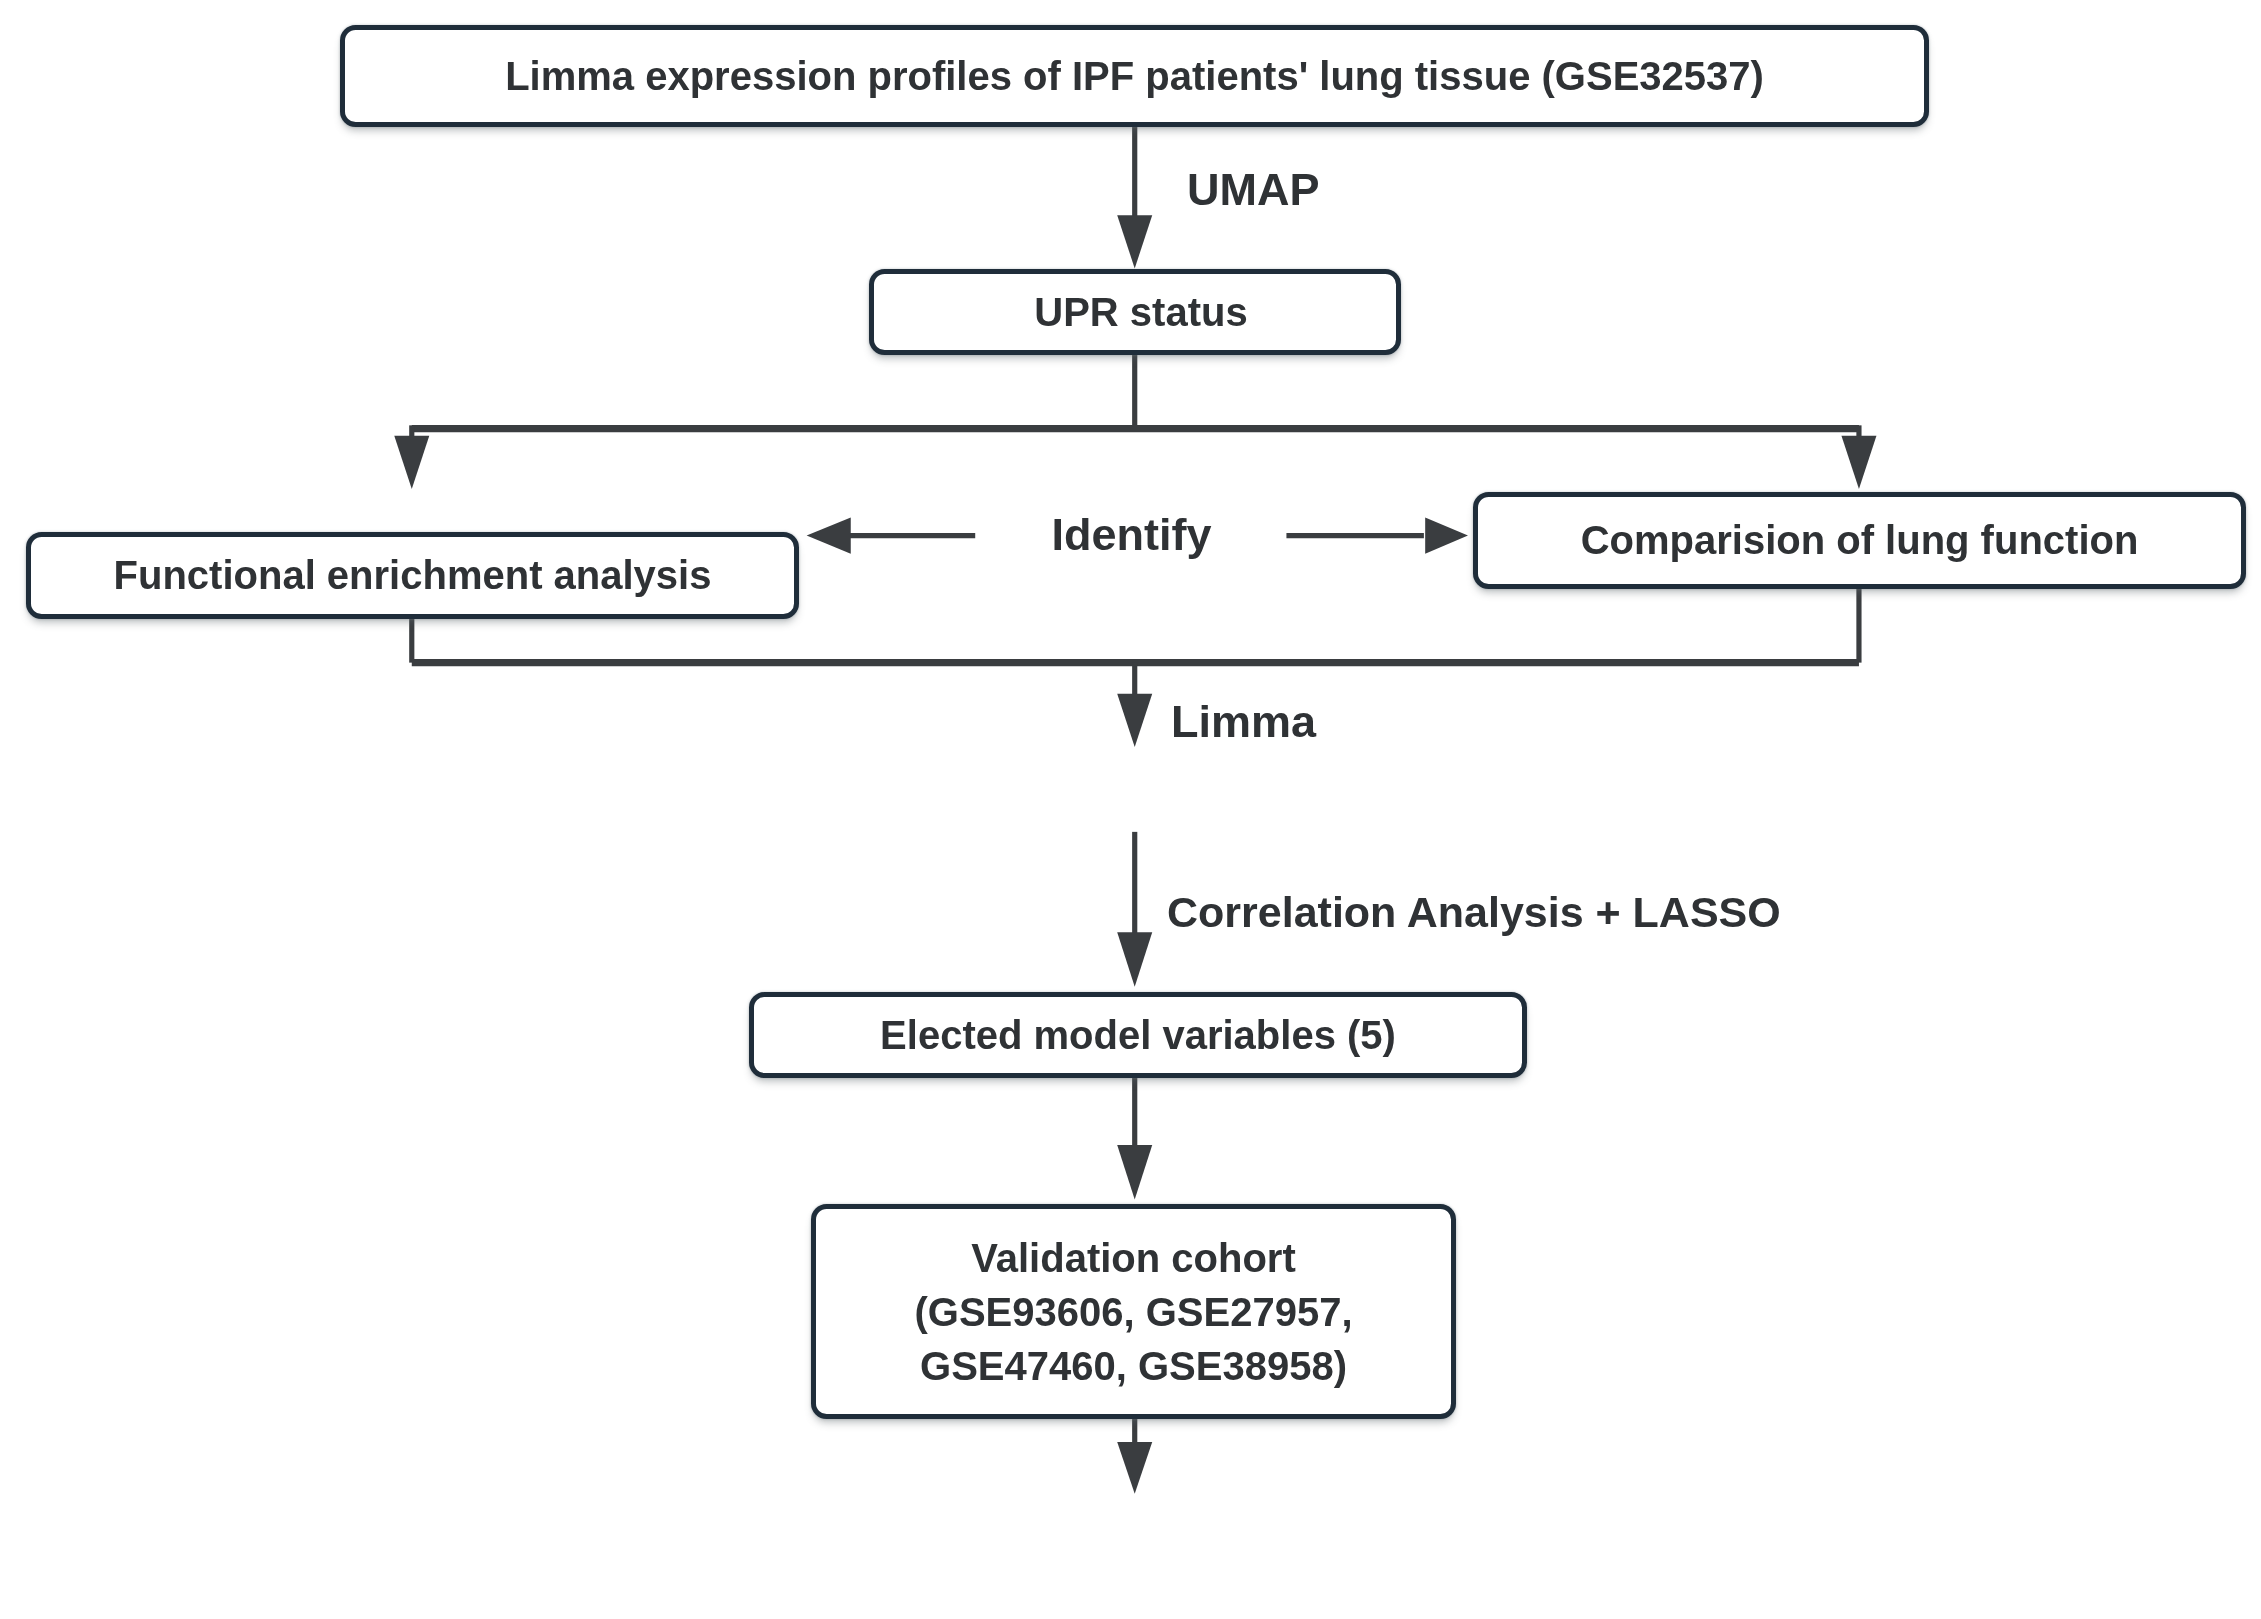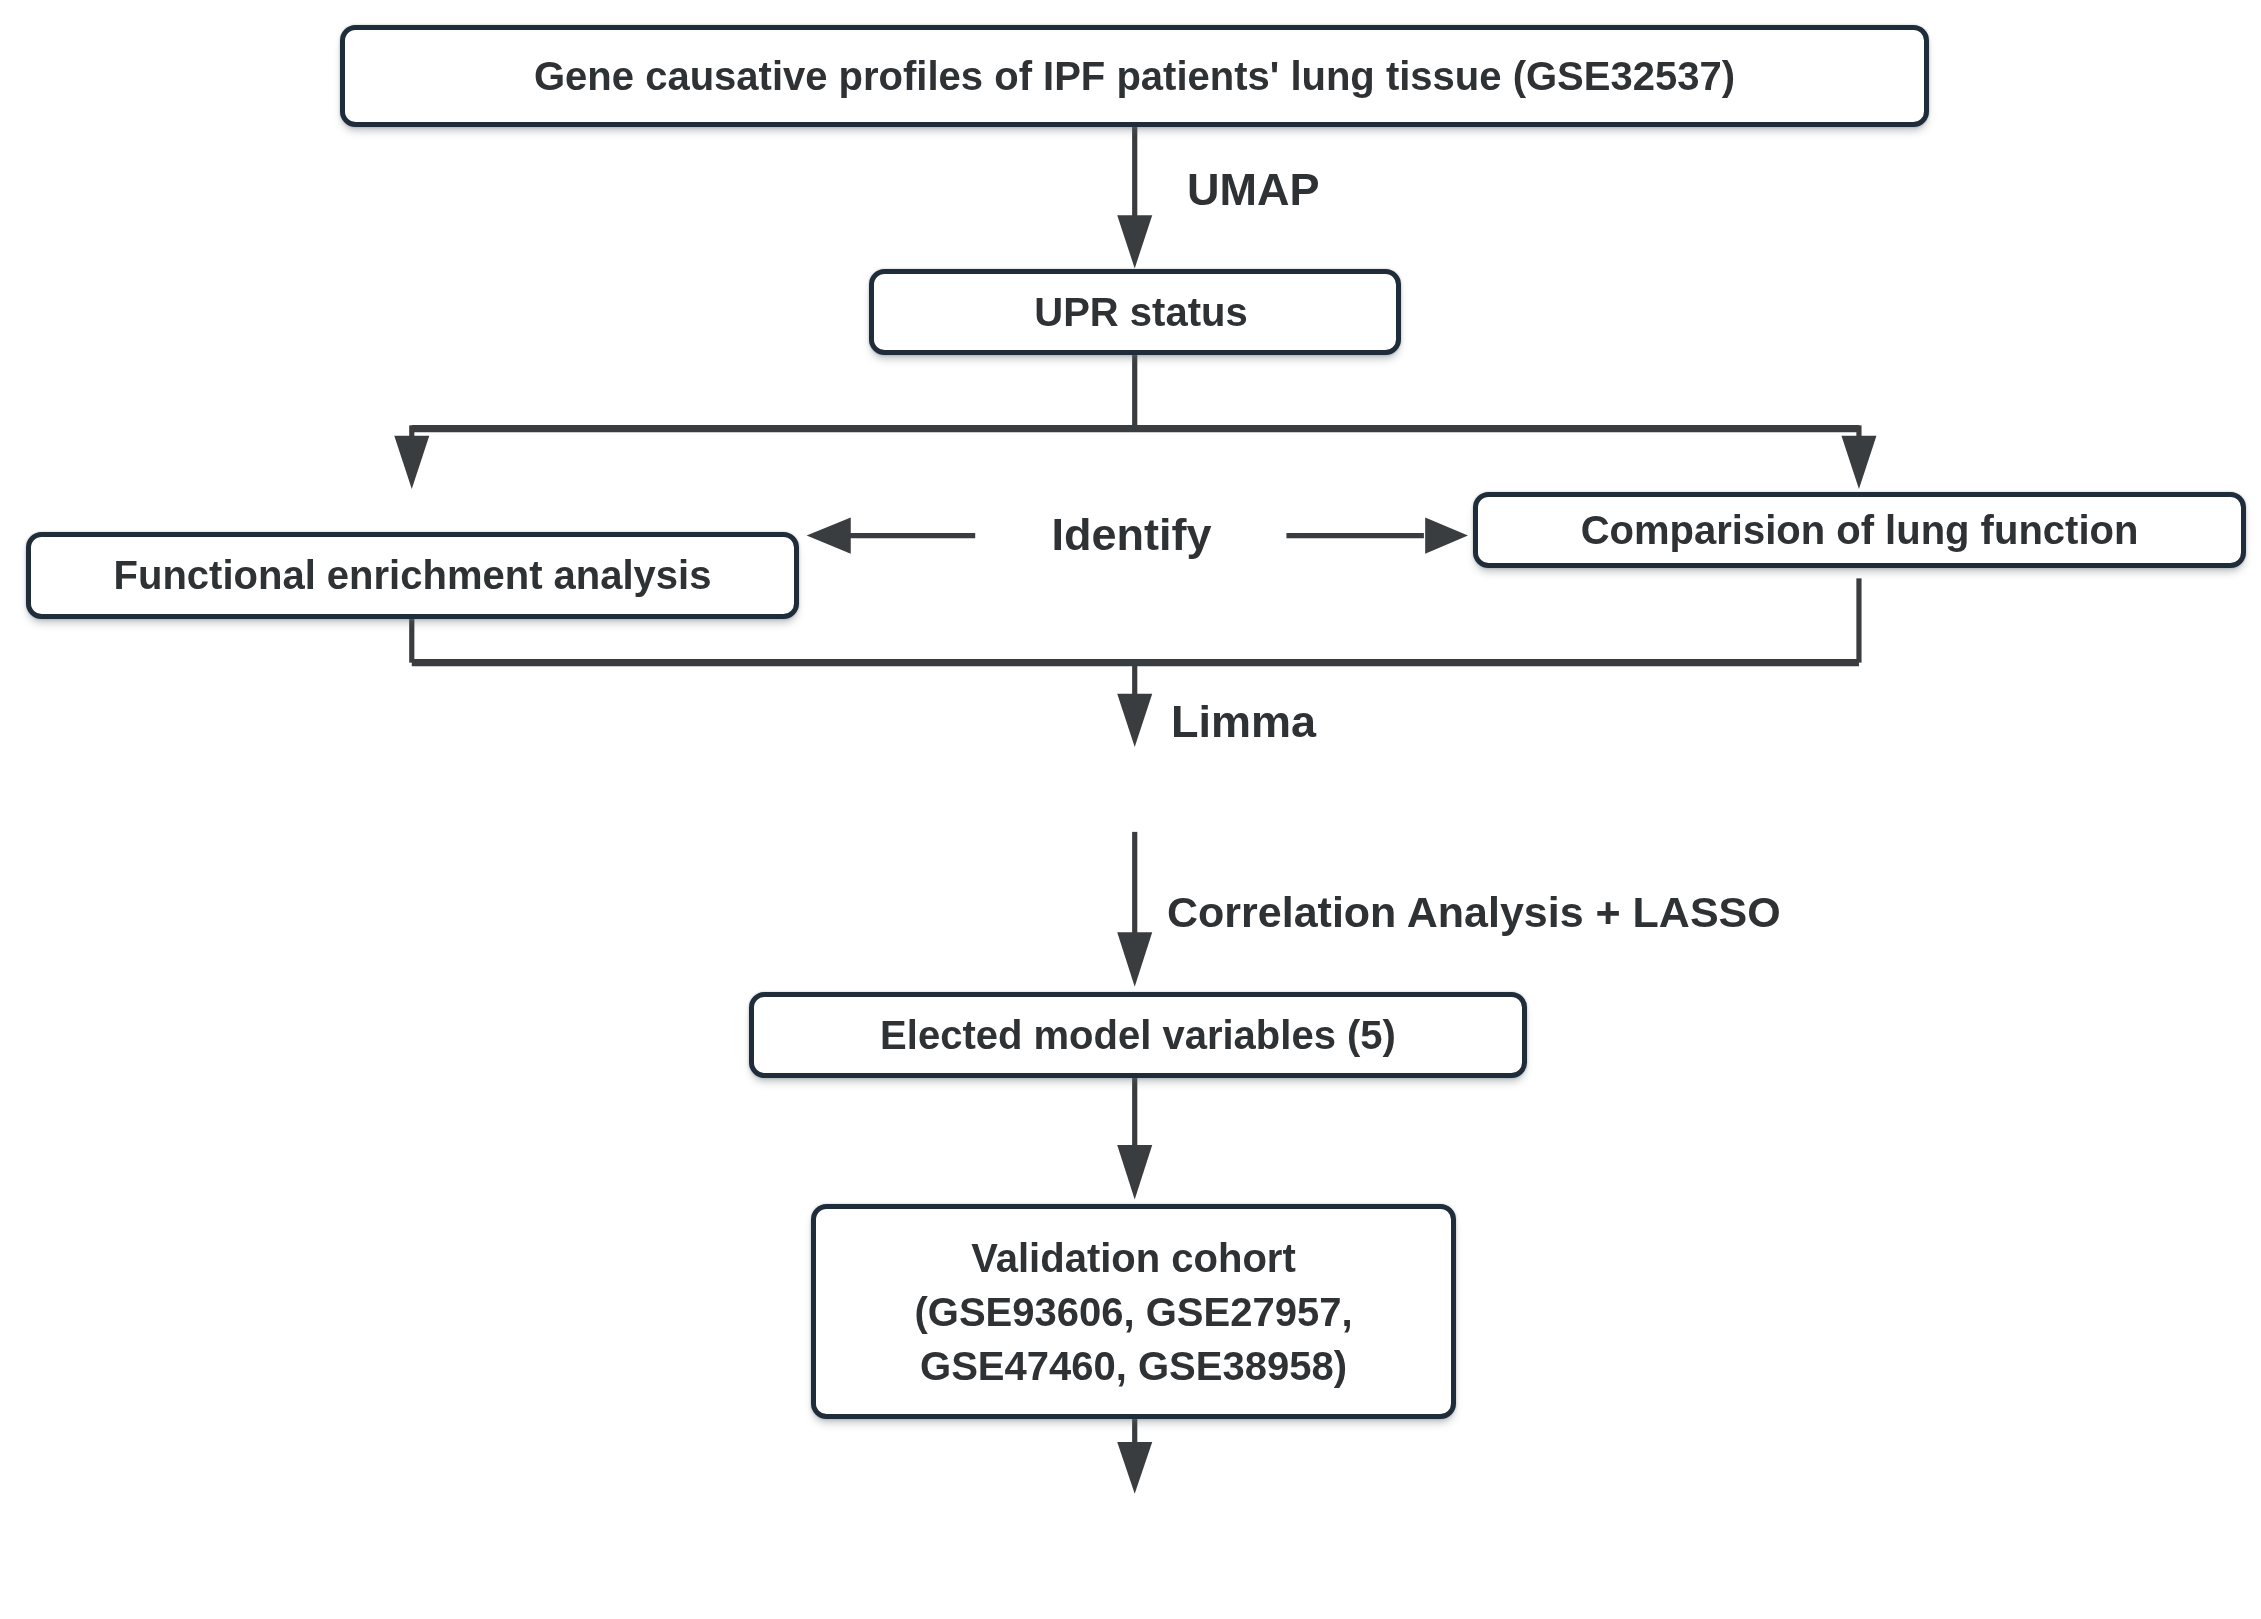--- a/index.html
+++ b/index.html
@@ -96,32 +96,32 @@
       <polygon class="head" points="1723,1766 1777,1766 1750,1850"></polygon>
     </g>
 
     <g>
       <line class="wire" x1="1750" y1="2188" x2="1750" y2="2228"></line>
       <polygon class="head" points="1723,2224 1777,2224 1750,2304"></polygon>
     </g>
   </svg>
 
   <div class="node" style="left:340px;top:25px;width:1589px;height:102px;">
-    <span>Gene causative profiles of IPF patients' lung tissue (GSE32537)</span>
+    <span>Limma expression profiles of IPF patients' lung tissue (GSE32537)</span>
   </div>
 
   <div class="node" style="left:869px;top:269px;width:532px;height:86px;padding-left:25px;">
     <span>UPR status</span>
   </div>
 
   <div class="node" style="left:26px;top:492px;width:773px;height:87px;margin-top:40px;">
     <span>Functional enrichment analysis</span>
   </div>
 
-  <div class="node" style="left:1473px;top:492px;width:773px;height:76px;">
+  <div class="node" style="left:1473px;top:492px;width:773px;height:97px;">
     <span>Comparision of lung function</span>
   </div>
 
 
   <div class="node" style="left:749px;top:992px;width:778px;height:86px;">
     <span>Elected model variables (5)</span>
   </div>
 
   <div class="node" style="left:811px;top:1204px;width:645px;height:215px;">
     <div class="multiline">

